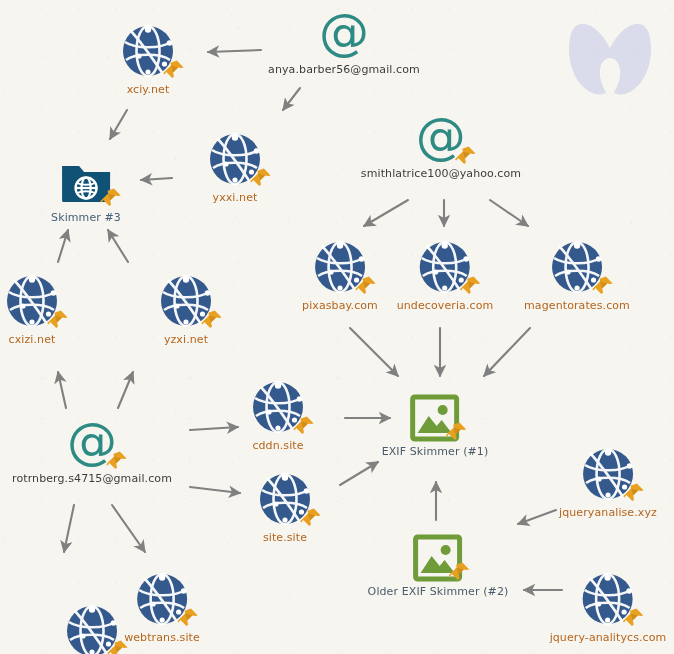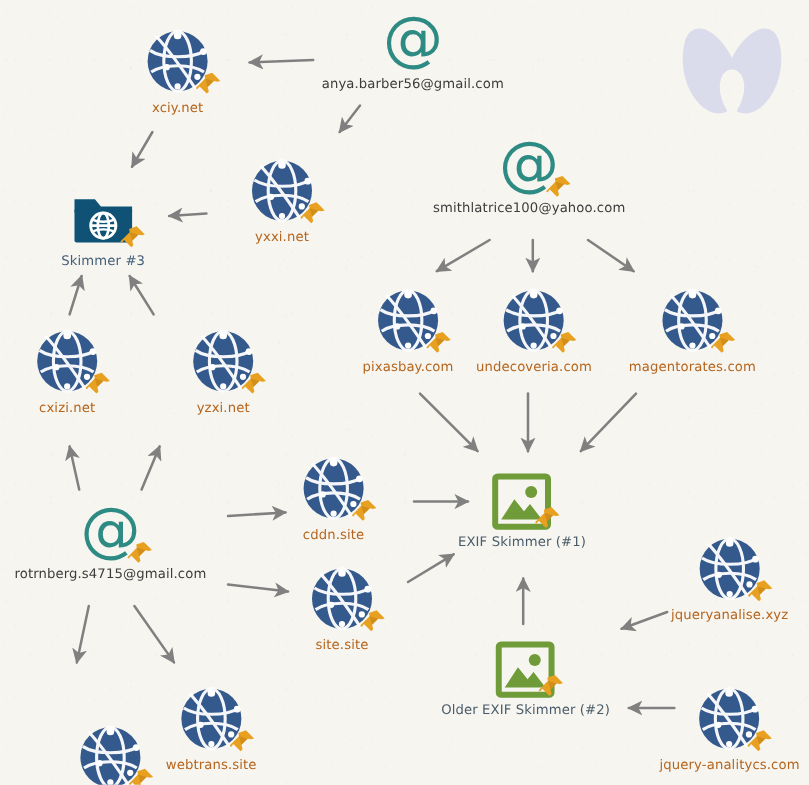--- a/index.html
+++ b/index.html
@@ -249,21 +249,21 @@
             <circle cx="45.5" cy="42" r="2.6"></circle>
             <circle cx="20" cy="34" r="2.6"></circle>
             <circle cx="29" cy="50" r="2.6"></circle>
           </g>
         </svg><svg class="pin" viewBox="0 0 24 24">
           <path d="M14.8 2.6 L21.6 9.4 L18.9 10.1 L16.2 9.6 L11.1 14.6 L12.0 18.4 L10.3 20.0 L4.3 14.0 L2.4 16.4 L1.2 15.3 L3.9 12.6 L9.0 7.5 L8.5 4.8 Z" fill="#e8a020"></path>
           <path d="M9.0 7.5 L11.1 14.6 L16.2 9.6 Z" fill="#c07f12" opacity=".55"></path>
         </svg></div>
       <div class="node-label">magentorates.com</div>
     </div>
-    <div class="node domain" style="left: 56px; top: 272px;">
+    <div class="node domain" style="left: 32px; top: 272px;">
       <div class="node-icon"><svg width="58" height="58" viewBox="0 0 58 58">
           <circle cx="29" cy="29" r="25" fill="#34598c"></circle>
           <g stroke="#ffffff" stroke-width="2.6" fill="none" opacity=".95">
             <ellipse cx="29" cy="29" rx="11.5" ry="25"></ellipse>
             <path d="M6 20 C16 27 42 27 52 20"></path>
             <path d="M7 38 C17 31 41 31 51 38"></path>
             <path d="M11 8 C22 20 36 40 44 52"></path>
           </g>
           <g fill="#ffffff">
             <circle cx="29" cy="7.5" r="3.2"></circle>
@@ -412,21 +412,21 @@
             <circle cx="45.5" cy="42" r="2.6"></circle>
             <circle cx="20" cy="34" r="2.6"></circle>
             <circle cx="29" cy="50" r="2.6"></circle>
           </g>
         </svg><svg class="pin" viewBox="0 0 24 24">
           <path d="M14.8 2.6 L21.6 9.4 L18.9 10.1 L16.2 9.6 L11.1 14.6 L12.0 18.4 L10.3 20.0 L4.3 14.0 L2.4 16.4 L1.2 15.3 L3.9 12.6 L9.0 7.5 L8.5 4.8 Z" fill="#e8a020"></path>
           <path d="M9.0 7.5 L11.1 14.6 L16.2 9.6 Z" fill="#c07f12" opacity=".55"></path>
         </svg></div>
       <div class="node-label">sonol.site</div>
     </div>
-    <div class="node domain" style="left: 176px; top: 570px;">
+    <div class="node domain" style="left: 162px; top: 570px;">
       <div class="node-icon"><svg width="58" height="58" viewBox="0 0 58 58">
           <circle cx="29" cy="29" r="25" fill="#34598c"></circle>
           <g stroke="#ffffff" stroke-width="2.6" fill="none" opacity=".95">
             <ellipse cx="29" cy="29" rx="11.5" ry="25"></ellipse>
             <path d="M6 20 C16 27 42 27 52 20"></path>
             <path d="M7 38 C17 31 41 31 51 38"></path>
             <path d="M11 8 C22 20 36 40 44 52"></path>
           </g>
           <g fill="#ffffff">
             <circle cx="29" cy="7.5" r="3.2"></circle>

